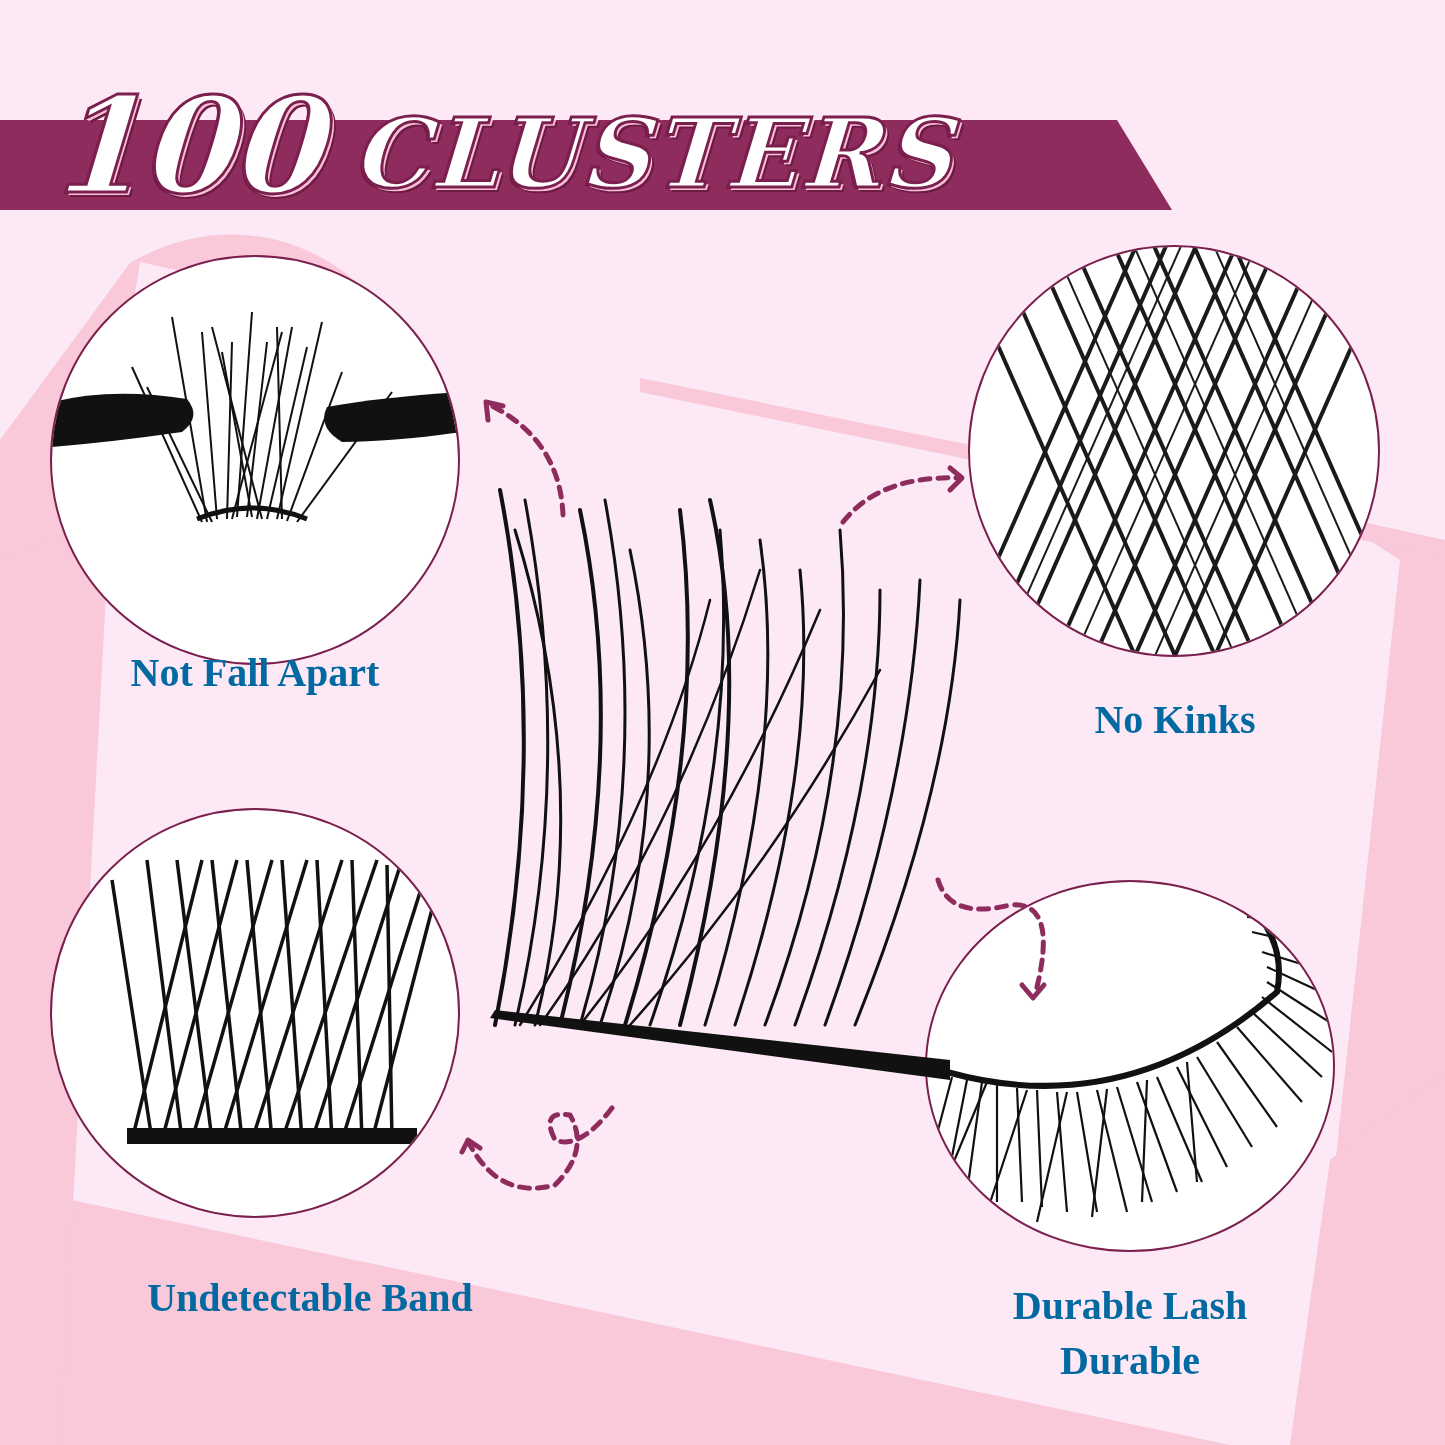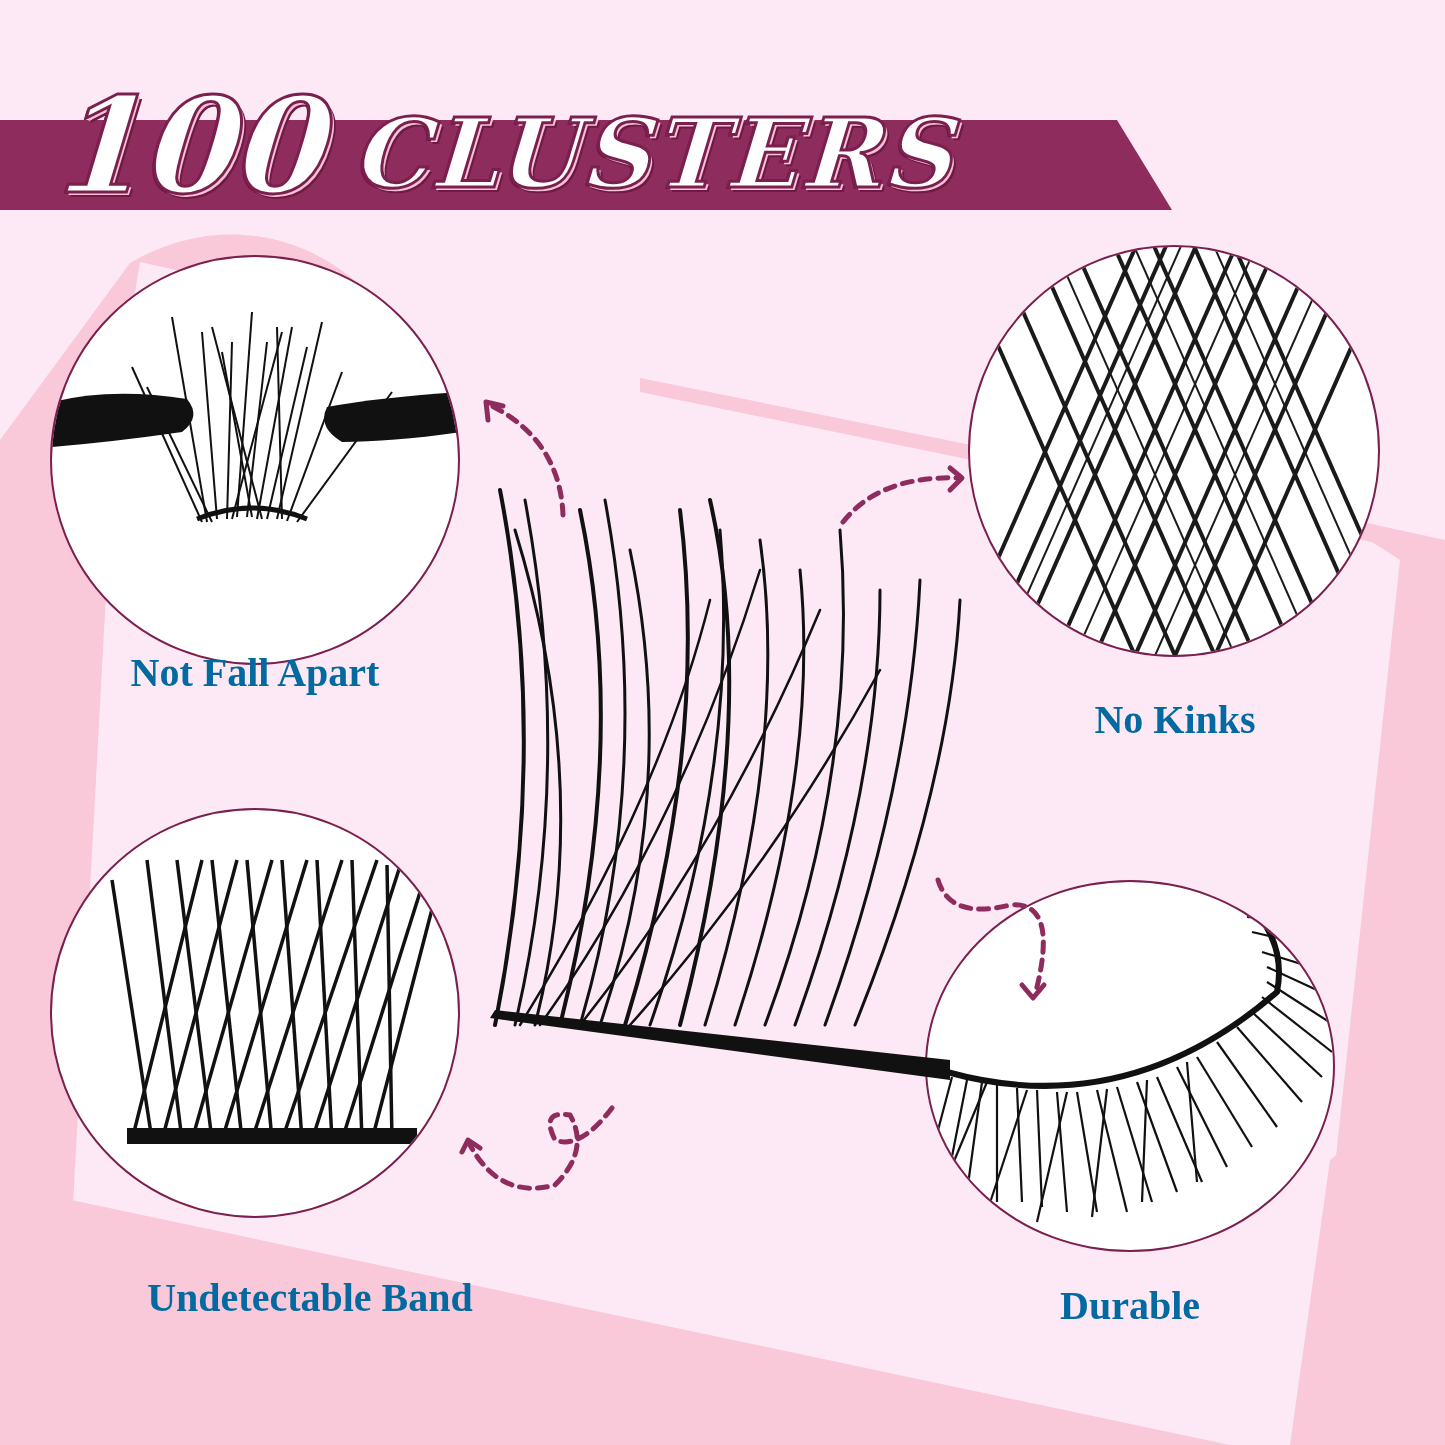--- a/index.html
+++ b/index.html
@@ -216,16 +216,17 @@
   <div class="label" style="left:255px; top:645px;">
     <div>Not Fall Apart</div>
   </div>
   <div class="label" style="left:1175px; top:692px;">
     <div>No Kinks</div>
   </div>
   <div class="label" style="left:271px; top:1270px;margin-left:39px;">
     <div>Undetectable Band</div>
   </div>
   <div class="label" style="left:1130px; top:1278px;">
+    <div>Durable Lash</div>
     <div>Durable</div>
   </div>
 
 </div>
 
 </body></html>

